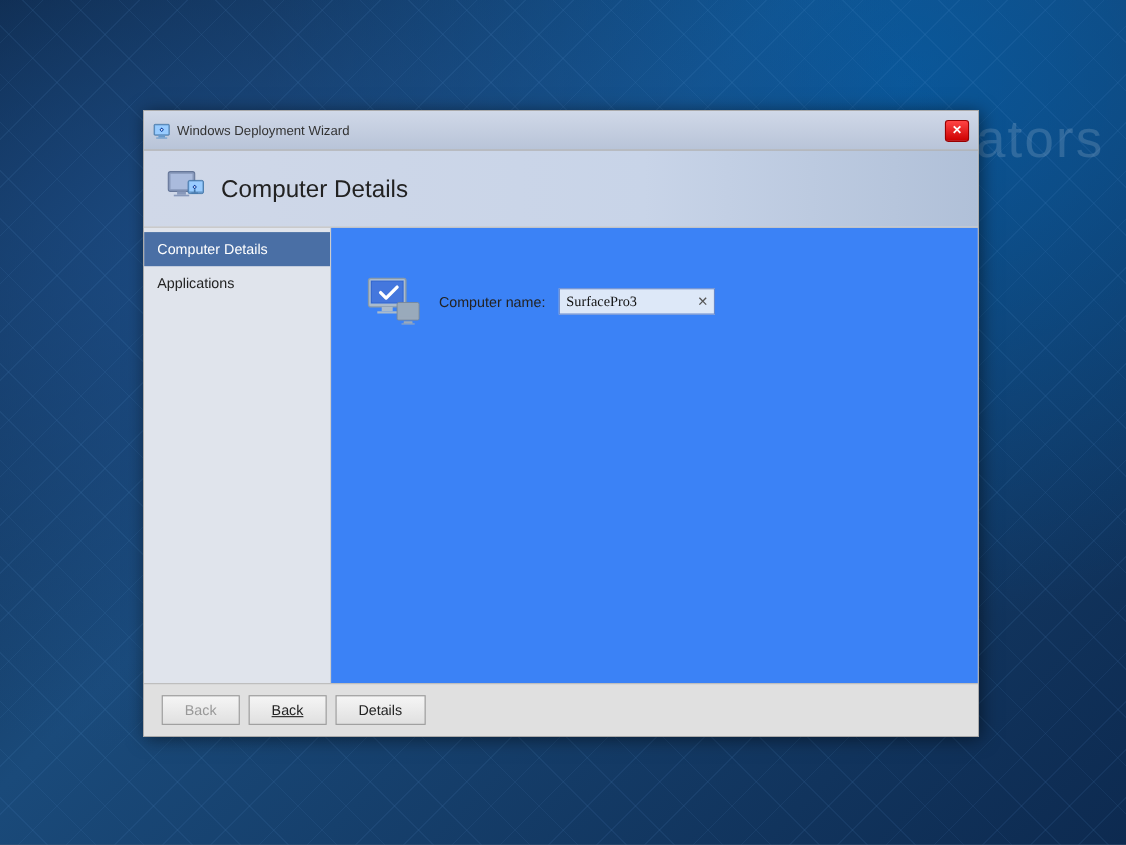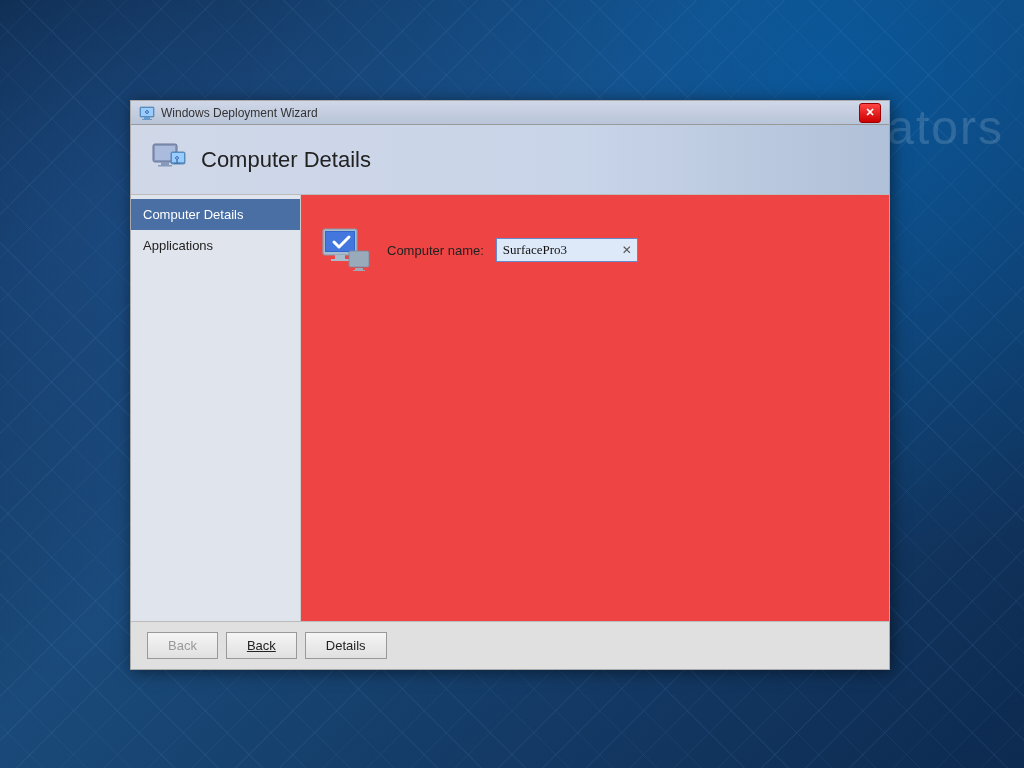--- a/index.html
+++ b/index.html
@@ -65,21 +65,21 @@
       background: #e8e8e8;
       border: 1px solid #aaa;
       box-shadow: 2px 2px 15px rgba(0,0,0,0.5);
       z-index: 10;
       display: flex;
       flex-direction: column;
     }
 
     .title-bar {
       background: linear-gradient(to bottom, #d0d8e8 0%, #b8c4d8 100%);
-      height: 24px;
+      height: 36px;
       display: flex;
       align-items: center;
       justify-content: space-between;
       padding: 0 8px;
       border-bottom: 1px solid #999;
       flex-shrink: 0;
     }
 
     .title-bar-left {
       display: flex;
@@ -156,22 +156,22 @@
       color: #222;
     }
 
     .sidebar-item.active {
       background: #4a6fa5;
       color: white;
     }
 
     .main-content {
       flex: 1;
-      background: #ef4444;
-      padding: 20px;
+      background: #3b82f6;
+      padding: 32px;
       position: relative;
     }
 
     .form-row {
       display: flex;
       align-items: center;
       gap: 16px;
       margin-top: 10px;
     }
 

